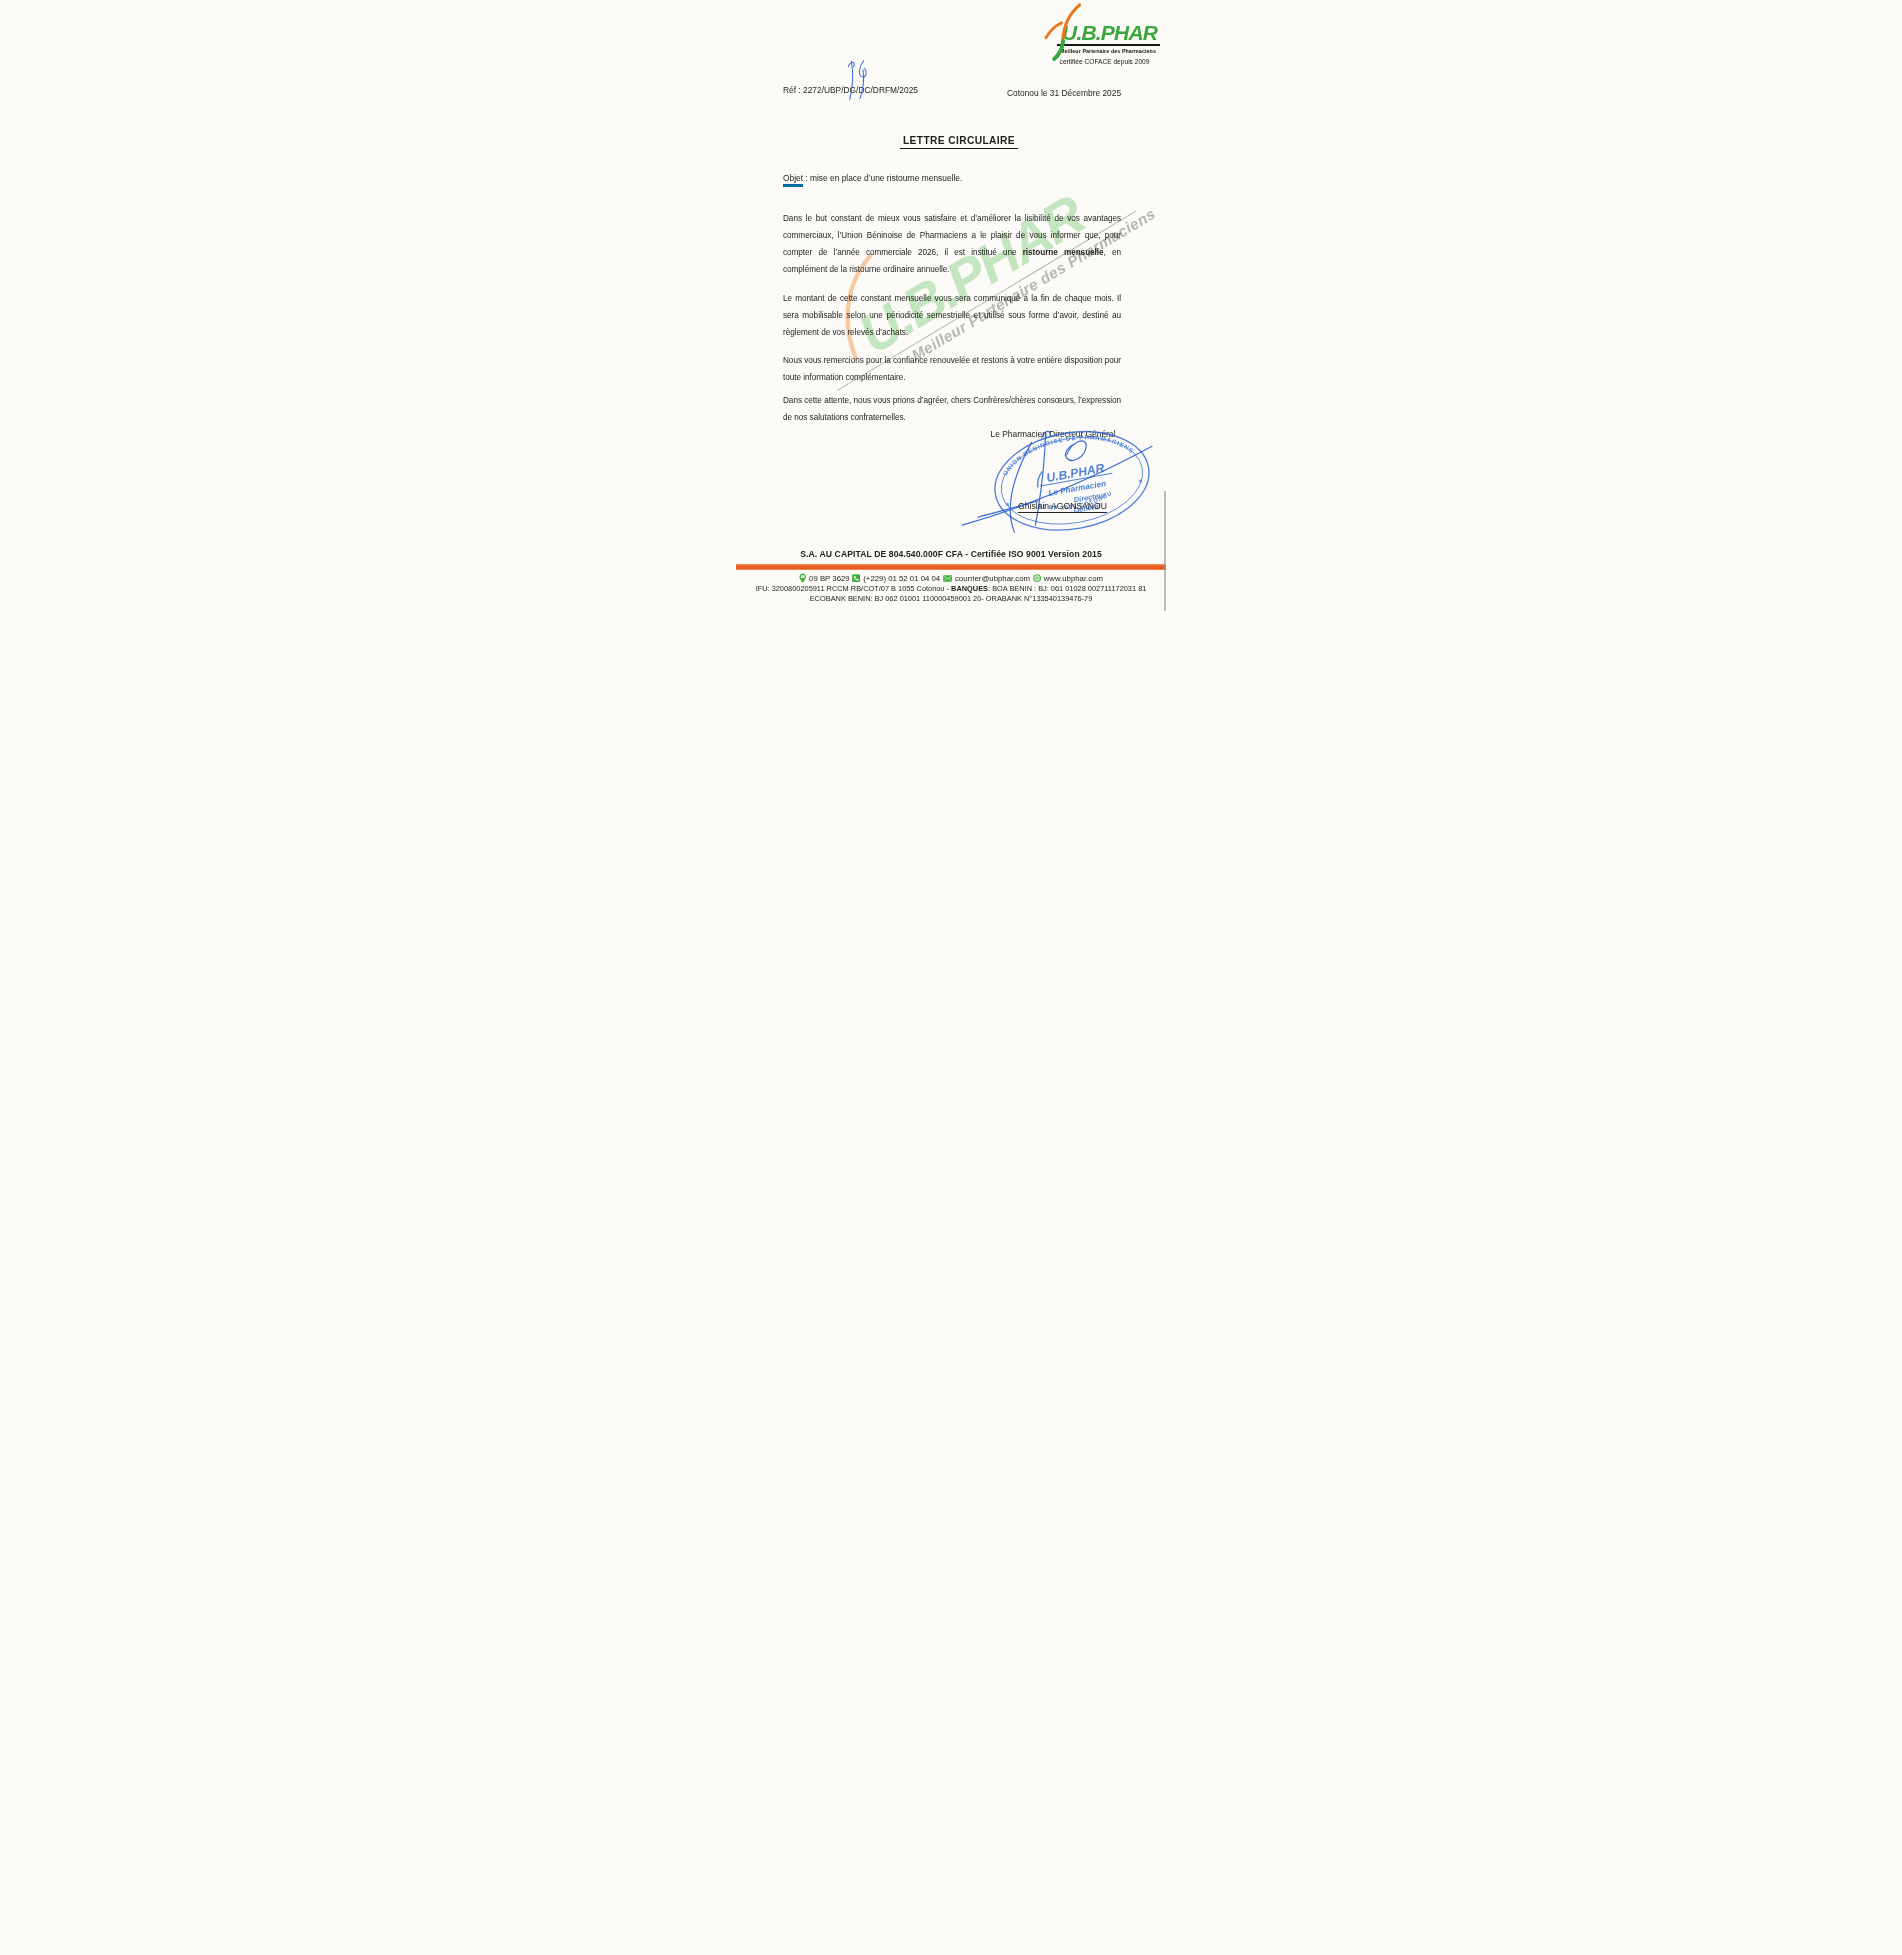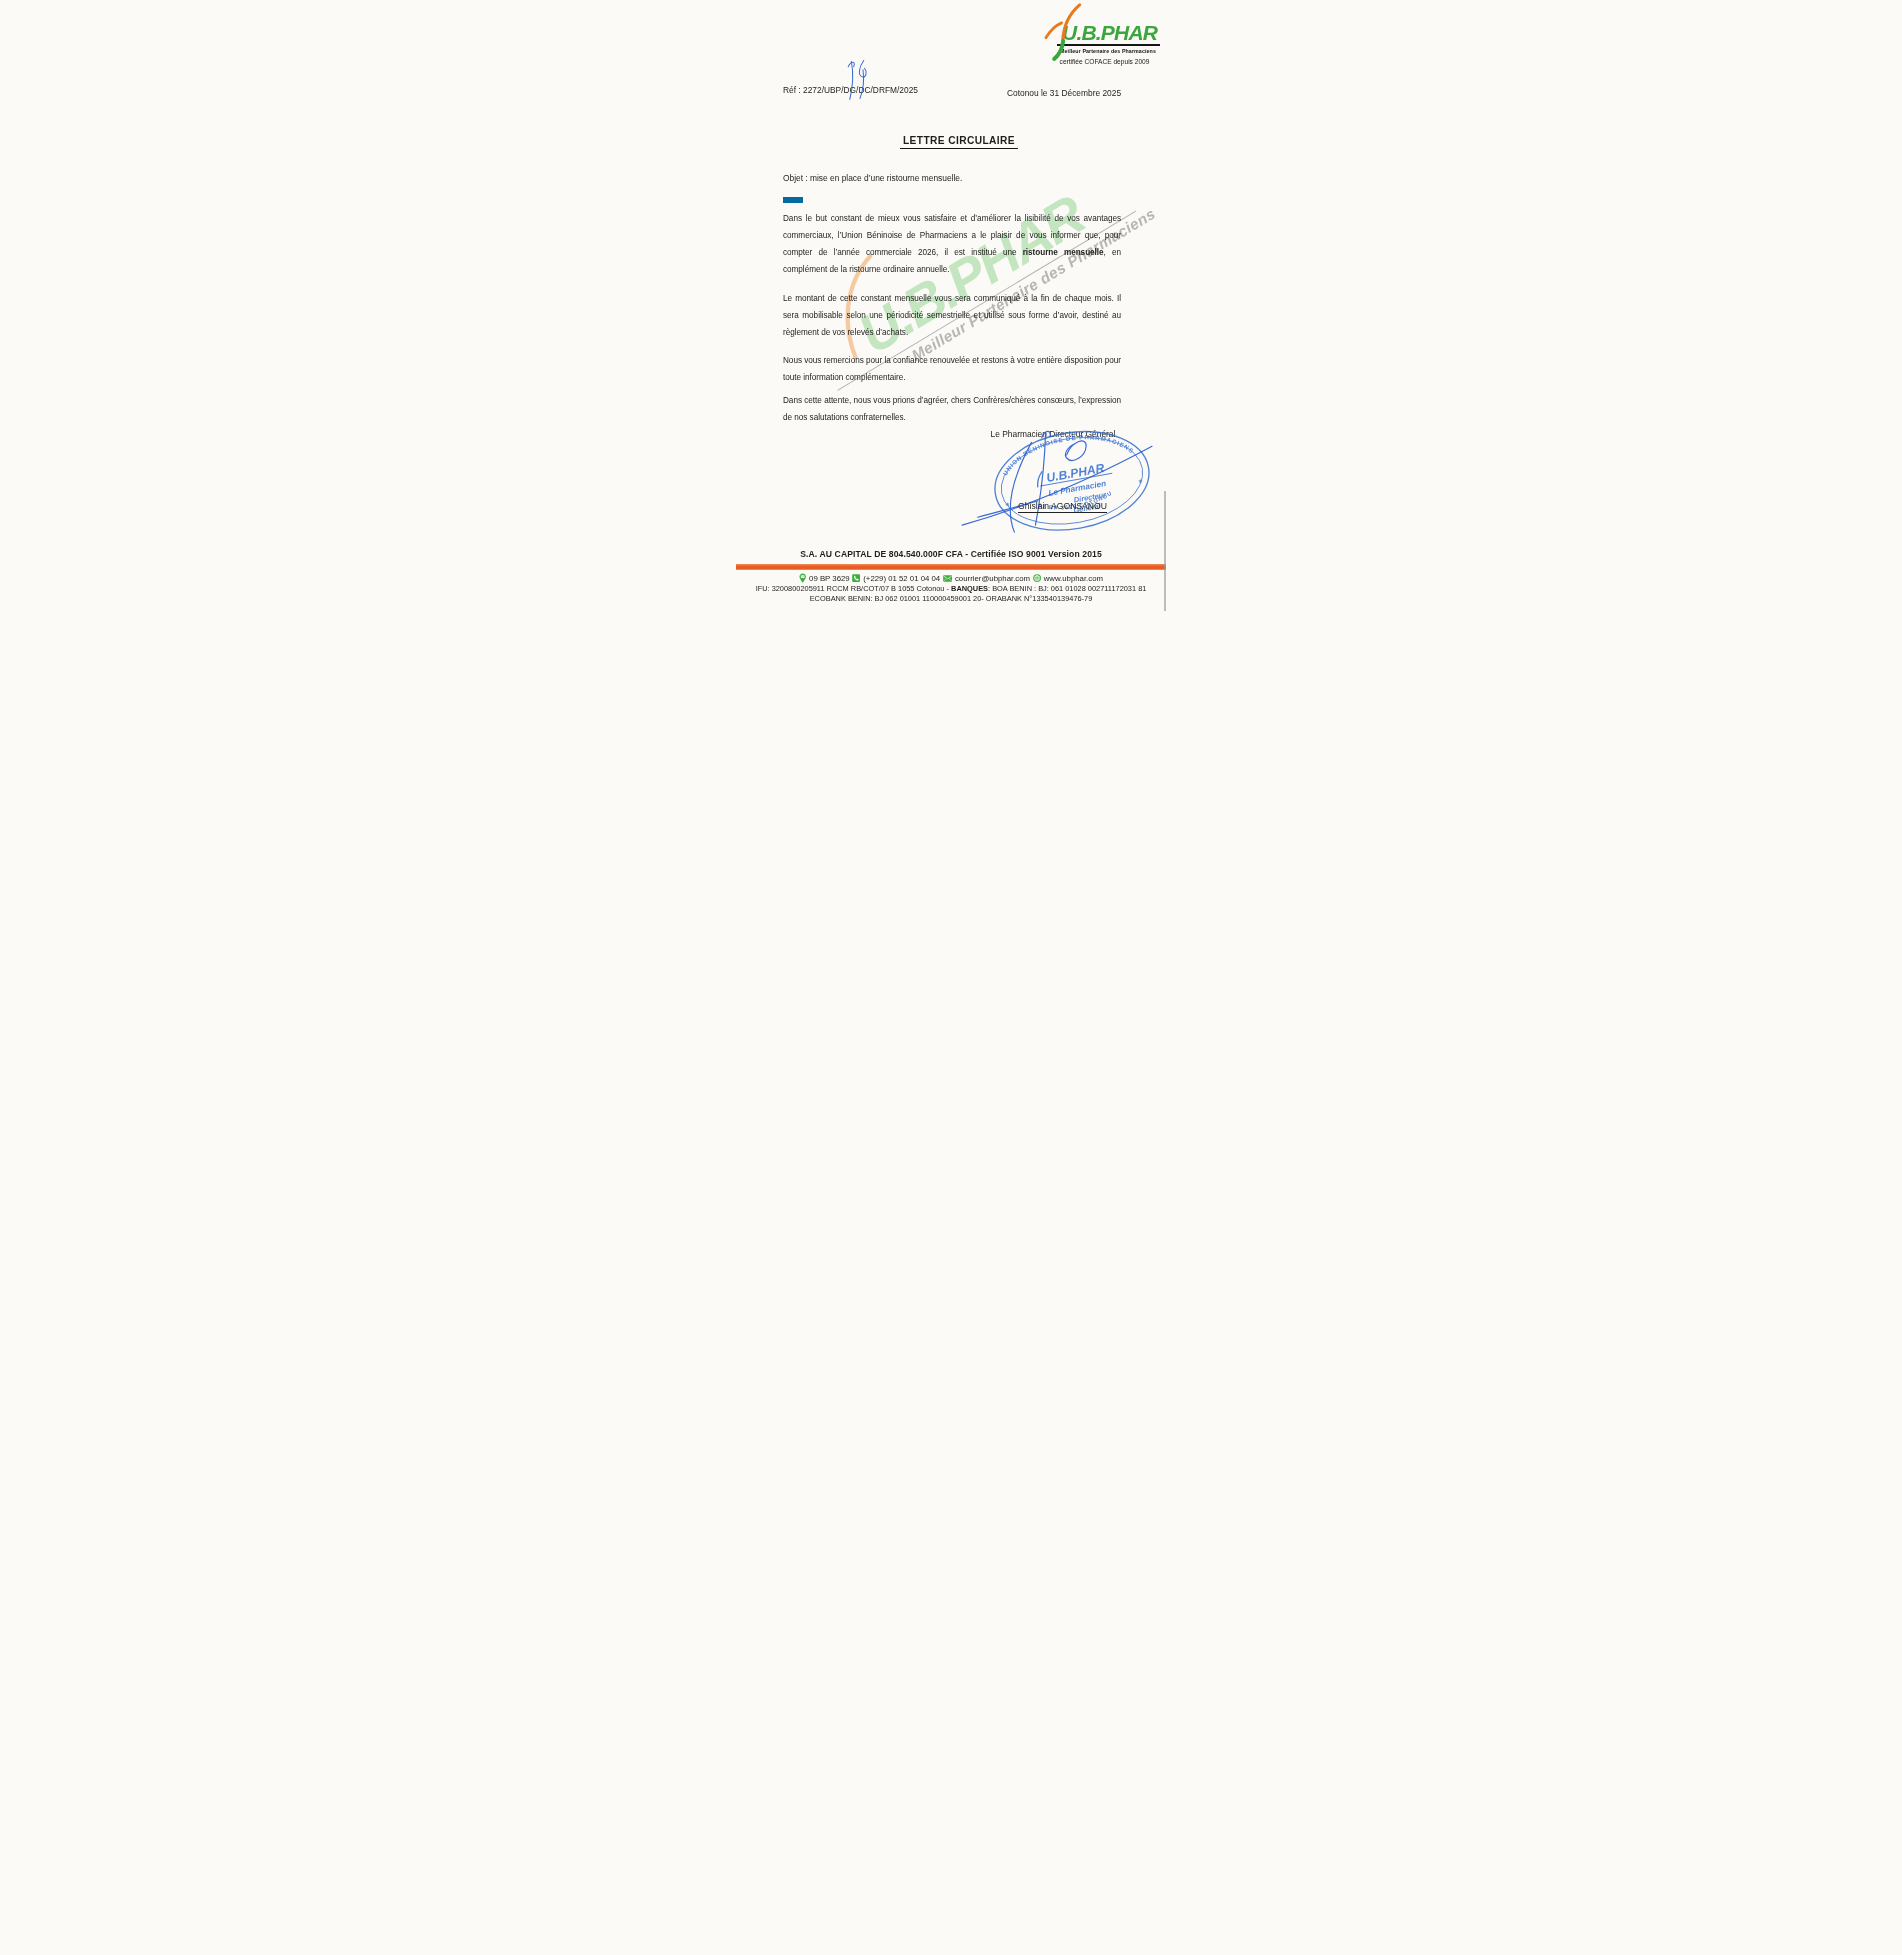--- a/index.html
+++ b/index.html
@@ -22,21 +22,21 @@
   .ref-line { position:absolute; left:47px; top:85px; font-size:8.4px; z-index:2; }
   .date-line { position:absolute; left:271px; top:88px; font-size:8.4px; z-index:2; }
   .initials-svg { position:absolute; left:106px; top:58px; z-index:3; }
   
   .title-row { position:absolute; left:8px; top:135px; width:100%; text-align:center; z-index:2; }
   .title-row span {
     display:inline-block; font-size:10.2px; font-weight:bold; letter-spacing:0.4px;
     border-bottom:1.4px solid #161616; padding:0 3.1px 2.3px;
   }
   .objet-line { position:absolute; left:47px; top:173px; font-size:8.4px; z-index:2; }
-  .objet-label { border-bottom:6px solid #0369a1; padding-bottom:14px; }
+  .objet-label { border-bottom:3px solid #0369a1; padding-bottom:1px; }
   
   .content { position:absolute; left:47px; top:210px; width:338px; z-index:2; }
   .content p { margin:0 0 11.7px; font-size:8.2px; line-height:17px; text-align:justify; letter-spacing:-0.04px; }
   .content p.p3 { margin-bottom:6px; }
   .bold-inline { font-weight:bold; }
   
   .watermark { position:absolute; left:65px; top:246px; width:352px; transform:rotate(-31deg); z-index:0; }
   .wm-logo { font-size:55px; font-weight:bold; font-style:italic; letter-spacing:-2px; text-align:center; line-height:1; color:rgba(105,194,100,0.38); white-space:nowrap; }
   .wm-line { height:1.2px; background:rgba(105,105,105,0.5); margin:1.6px 2.3px; }
   .wm-tag { font-size:15.3px; font-weight:bold; font-style:italic; color:rgba(125,125,125,0.55); letter-spacing:0.4px; margin-left:84px; white-space:nowrap; }

